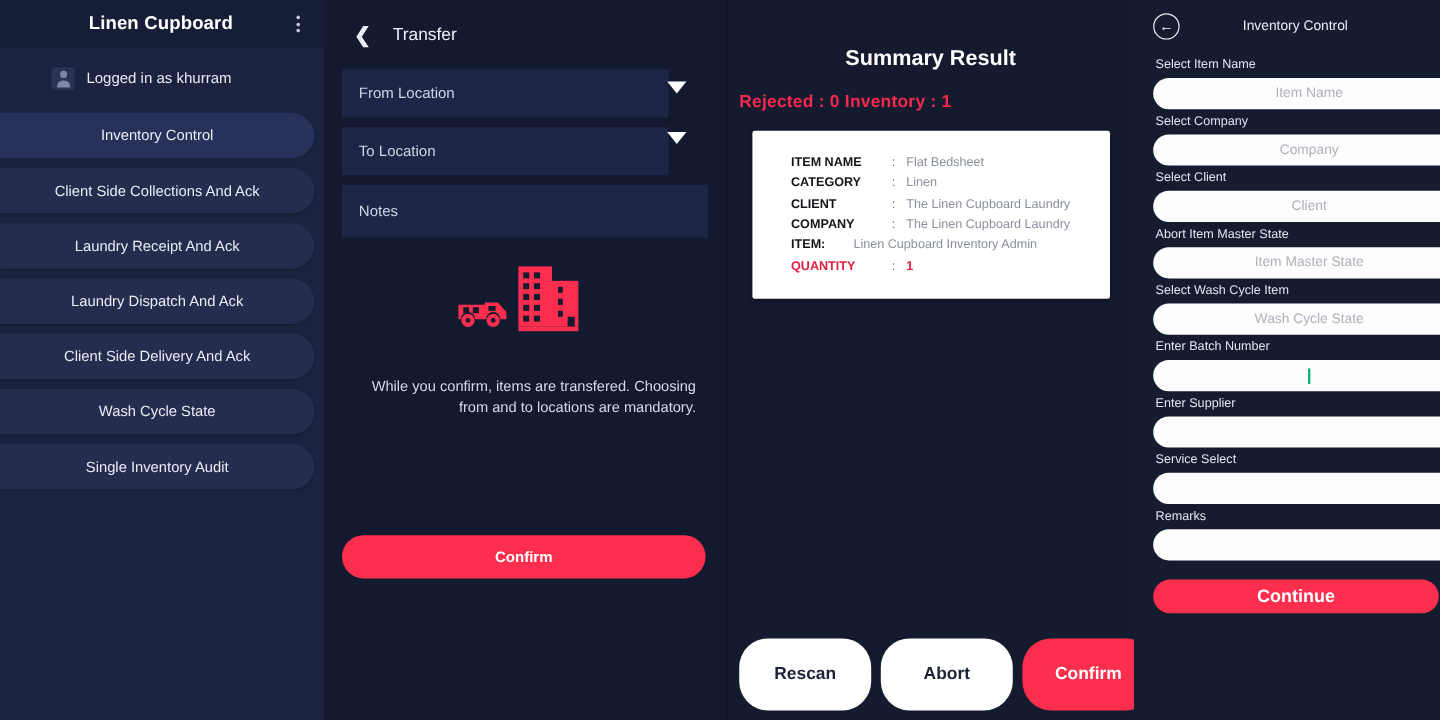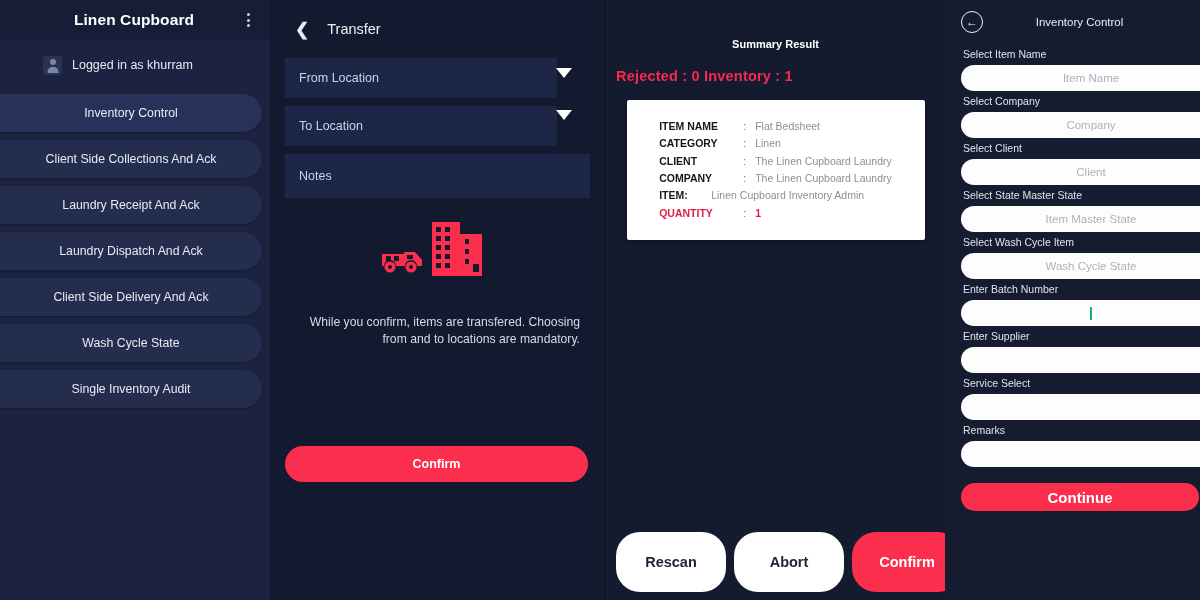--- a/index.html
+++ b/index.html
@@ -117,21 +117,21 @@
   }
 
   
   .summary {
     width: 340px; flex: 0 0 340px; height: 600px;
     background: #141b2e;
     position: relative;
     border-left: 1px solid #0c1120;
   }
   .sm-title { text-align: center; color: #ffffff;
-    font-size: 11px; font-weight: bold; padding-top: 38px; }
+    font-size: 18px; font-weight: bold; padding-top: 38px; }
   .sm-counts { color: #f8284f; font-size: 14.5px; font-weight: bold;
     padding: 18px 0 0 10px; letter-spacing: .2px;}
   .sm-card {
     margin: 16px auto 0; width: 298px; height: 140px;
     background: #ffffff; border-radius: 2px;
     display: flex; align-items: center; justify-content: center;
     box-shadow: 0 1px 4px rgba(0,0,0,.4);
   }
   .sm-rows { font-size: 10.5px; line-height: 17.4px; }
   .sm-row { display: flex; }
@@ -384,21 +384,21 @@
     </div>
 
     <div>
       <div class="inv-label">Select Client</div>
       <div class="inv-input">
         <span>Client</span>
       </div>
     </div>
 
     <div>
-      <div class="inv-label">Select State Master State</div>
+      <div class="inv-label">Abort Item Master State</div>
       <div class="inv-input">
         <span>Item Master State</span>
       </div>
     </div>
 
     <div>
       <div class="inv-label">Select Wash Cycle Item</div>
       <div class="inv-input">
         <span>Wash Cycle State</span>
       </div>

